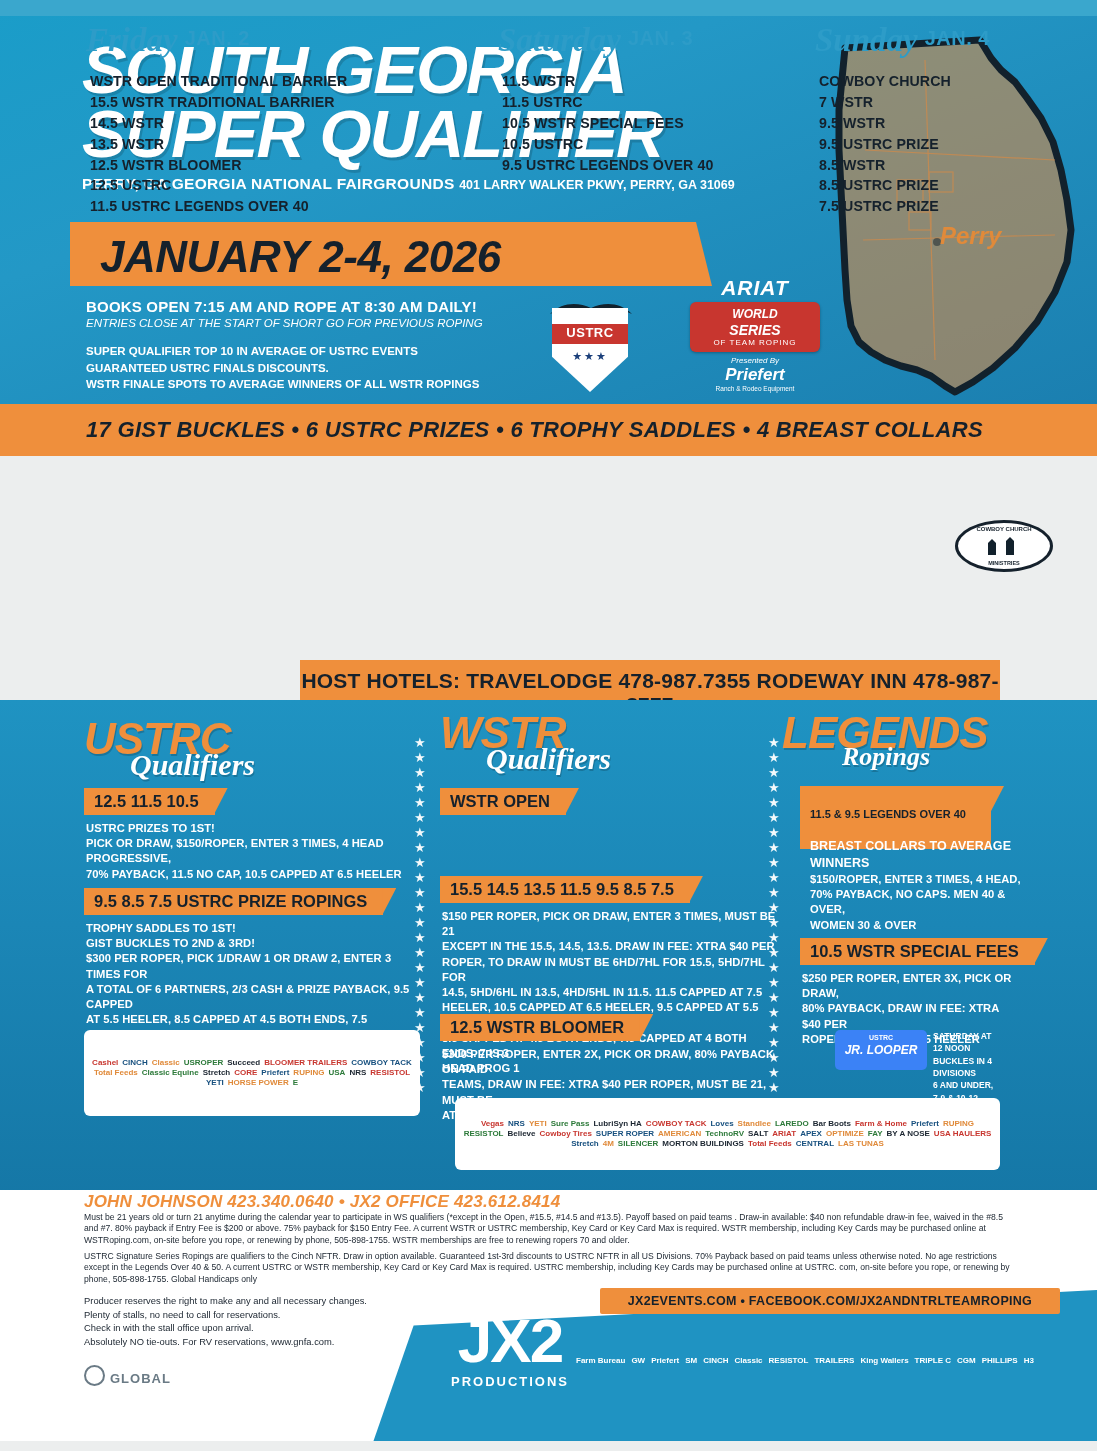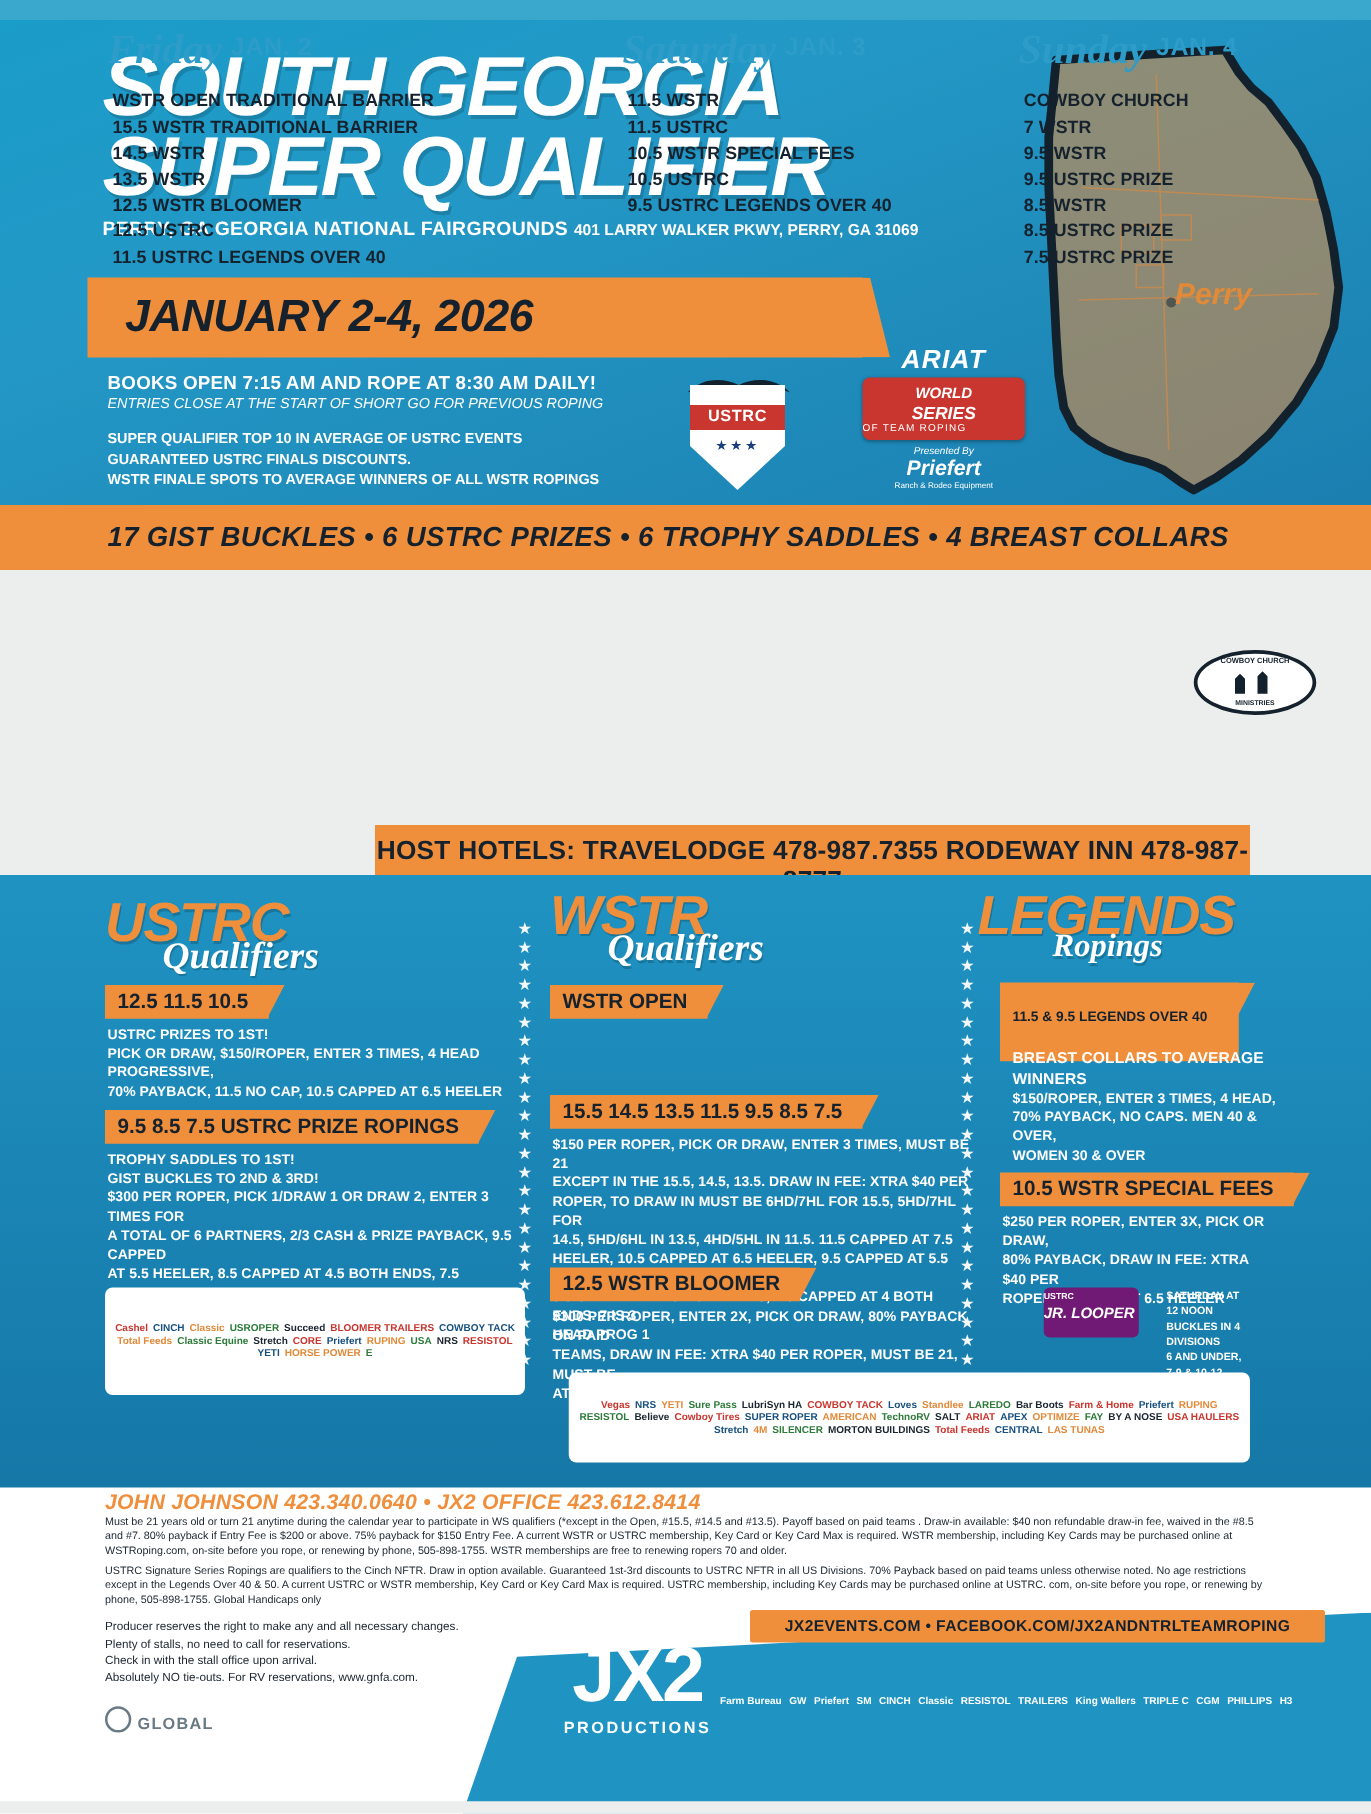--- a/index.html
+++ b/index.html
@@ -43,21 +43,21 @@
     position:absolute;left:70px;top:222px;width:620px;height:64px;
     background:#ef8f3c;
     transform:skewX(0deg);
   }
   .dateband:after{
     content:"";position:absolute;right:-22px;top:0;width:40px;height:64px;background:#ef8f3c;
     clip-path:polygon(0 0,60% 0,100% 100%,0 100%);
   }
   .datetxt{
     position:absolute;left:100px;top:232px;
-    font-size:36px;font-weight:bold;font-style:italic;color:#15212c;letter-spacing:-0.5px;
+    font-size:44px;font-weight:bold;font-style:italic;color:#15212c;letter-spacing:-0.5px;
   }
   .books{
     position:absolute;left:86px;top:298px;color:#fff;
   }
   .books .l1{font-weight:bold;font-size:15px;letter-spacing:0.2px;}
   .books .l2{font-style:italic;font-size:11.5px;margin-top:2px;}
   .books .l3{font-weight:bold;font-size:11.5px;margin-top:14px;line-height:1.45;}
 
   
   .ustrc-logo{
@@ -75,21 +75,21 @@
   .ariat-logo{
     position:absolute;left:668px;top:276px;width:174px;height:120px;text-align:center;
   }
   .ariat-word{font-weight:bold;font-style:italic;font-size:21px;color:#fff;letter-spacing:1px;}
   .ws-badge{
     margin:2px auto 0;width:130px;height:50px;background:#c8362f;border-radius:6px;position:relative;
     box-shadow:0 1px 3px rgba(0,0,0,.3);
   }
   .ws-badge .t1{position:absolute;top:5px;left:0;width:100%;text-align:center;color:#fff;font-weight:bold;font-size:12px;font-style:italic;}
   .ws-badge .t2{position:absolute;top:20px;left:0;width:100%;text-align:center;color:#fff;font-weight:bold;font-size:14px;font-style:italic;}
-  .ws-badge .t3{position:absolute;top:36px;left:0;width:100%;text-align:left;color:#fff;font-size:8px;letter-spacing:1px;}
+  .ws-badge .t3{position:absolute;top:36px;left:0;width:100%;text-align:center;color:#fff;font-size:8px;letter-spacing:1px;}
   .pres{color:#fff;font-size:8px;font-style:italic;margin-top:4px;}
   .prefert{color:#fff;font-weight:bold;font-style:italic;font-size:17px;}
   .prefert-sub{color:#fff;font-size:6.5px;}
 
   
   .ga-shape{position:absolute;left:805px;top:30px;width:290px;height:380px;}
   .perry-label{position:absolute;left:940px;top:222px;color:#e08a3a;font-weight:bold;font-style:italic;font-size:24px;}
 
   
   .prizeband{
@@ -176,21 +176,21 @@
   .sp-grid{display:flex;flex-wrap:wrap;align-content:center;justify-content:center;height:100%;padding:3px 5px;box-sizing:border-box;gap:2px 4px;}
   .sp{font-size:8px;font-weight:bold;color:#1b2530;line-height:1;white-space:nowrap;}
   .sp.red{color:#c8362f;}
   .sp.blue{color:#17507f;}
   .sp.orange{color:#e08a3a;}
   .sp.green{color:#2d7a3a;}
 
   .jr-loop{
     position:absolute;left:835px;top:1030px;width:160px;height:58px;
   }
-  .jr-badge{width:76px;height:40px;background:#701a75;border-radius:5px;color:#fff;position:relative;}
+  .jr-badge{width:92px;height:40px;background:#3b82f6;border-radius:5px;color:#fff;text-align:center;position:relative;}
   .jr-badge .a{position:absolute;top:4px;width:100%;font-size:7px;font-weight:bold;}
   .jr-badge .b{position:absolute;top:13px;width:100%;font-size:12px;font-weight:bold;font-style:italic;}
   .jr-txt{position:absolute;left:98px;top:0;color:#fff;font-size:8.5px;font-weight:bold;line-height:1.45;}
 
   
   .footer{
     position:absolute;left:0;top:1190px;width:1097px;height:261px;background:#ffffff;
   }
   .contact{
     position:absolute;left:84px;top:1192px;color:#ef8f3c;font-weight:bold;font-style:italic;font-size:17px;letter-spacing:0.2px;

